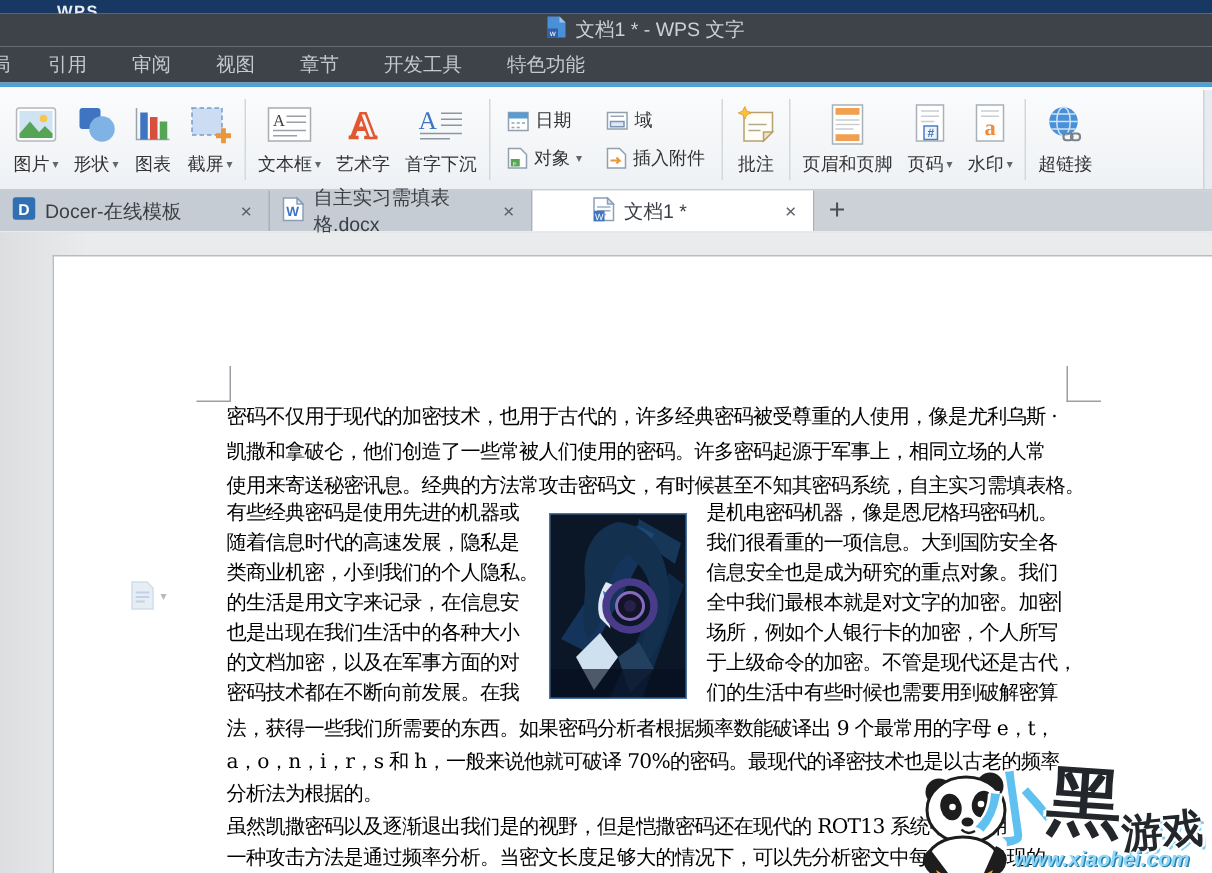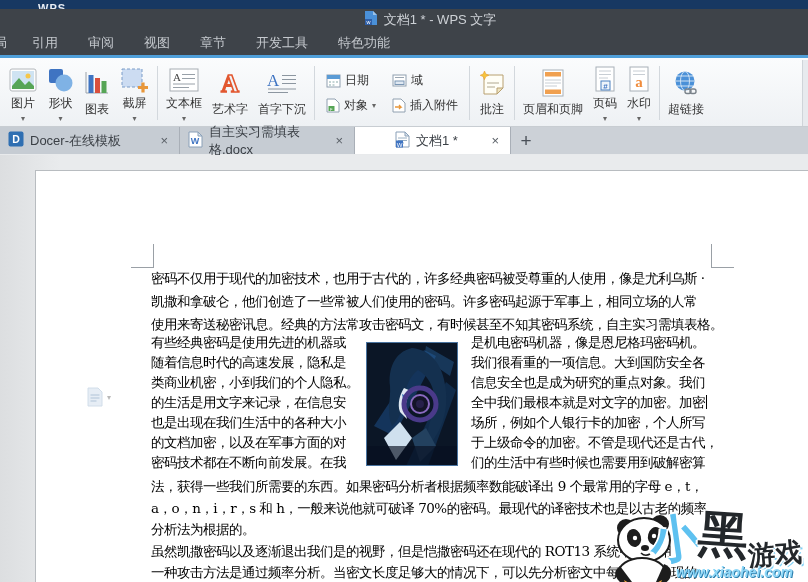--- a/index.html
+++ b/index.html
@@ -17,35 +17,35 @@
   .menu-item { padding:0 15px; height:24px; line-height:24px; cursor:default; white-space:nowrap; }
   .menu-item.clip { padding-left:0; margin-left:-6px; padding-right:10px; }
   .accent-line { height:3px; background:#4f9fd9; }
 
   
   .toolbar { height:69px; background:linear-gradient(#fbfcfd,#eef1f4); border-bottom:1px solid #c8cdd2;
              display:flex; align-items:stretch; padding:2px 0 0 4px; }
   .tbtn { display:flex; flex-direction:column; align-items:center; justify-content:flex-start;
           padding:4px 4px 2px; margin:1px 1px; border-radius:2px; }
   .tbtn .ic { height:36px; display:flex; align-items:center; }
-  .lbl { font-size:12px; color:#333; white-space:nowrap; display:flex; align-items:center; gap:2px;flex-direction:column; }
+  .lbl { font-size:12px; color:#333; white-space:nowrap; display:flex; align-items:center; gap:2px; }
   .dd { font-size:8px; color:#666; }
   .sep { width:1px; background:#d3d8dd; margin:6px 3px; }
   .sgroup { display:grid; grid-template-columns:auto auto; column-gap:16px; row-gap:8px;
             align-content:center; padding:0 8px; }
   .sitem { display:flex; align-items:center; gap:4px; font-size:12px; color:#333; white-space:nowrap; }
   .clip-icon { width:6px; margin-left:auto; background:#e7eaee; border-left:1px solid #cfd4d9; }
 
   
   .tabbar { height:28px; background:#ccd1d7; display:flex; align-items:stretch; border-bottom:1px solid #e8eaec; }
   .dtab { display:flex; align-items:center; gap:6px; padding:0 8px; font-size:13px; color:#3a3f45;
           background:#c6ccd3; border-right:1px solid #a9afb7; }
   .dtab .x { margin-left:auto; color:#5a6067; font-size:13px; padding:0 3px; }
   .dtab.active { background:#ffffff; border-right:1px solid #a9afb7; }
-  .t1 { width:180px; } .t2 { width:175px; } .t3 { width:156px;padding-left:40px; }
+  .t1 { width:180px; } .t2 { width:175px; } .t3 { width:188px;padding-left:40px; }
   .newtab { width:30px; display:flex; align-items:center; justify-content:center;
             font-size:19px; color:#4a5058; }
 
   
   .docarea { position:relative; height:427px; background:linear-gradient(90deg,#dcdee0,#e9ebed 60px); }
   .page { position:absolute; left:35px; top:15px; right:0; bottom:0; background:#fff;
           border-left:1px solid #b8bcc0; border-top:1px solid #b8bcc0; }
   .mark-l { position:absolute; left:95px; top:73px; width:23px; height:24px;
             border-right:1px solid #9aa0a6; border-bottom:1px solid #9aa0a6; }
   .mark-r { position:absolute; left:675px; top:73px; width:23px; height:24px;

